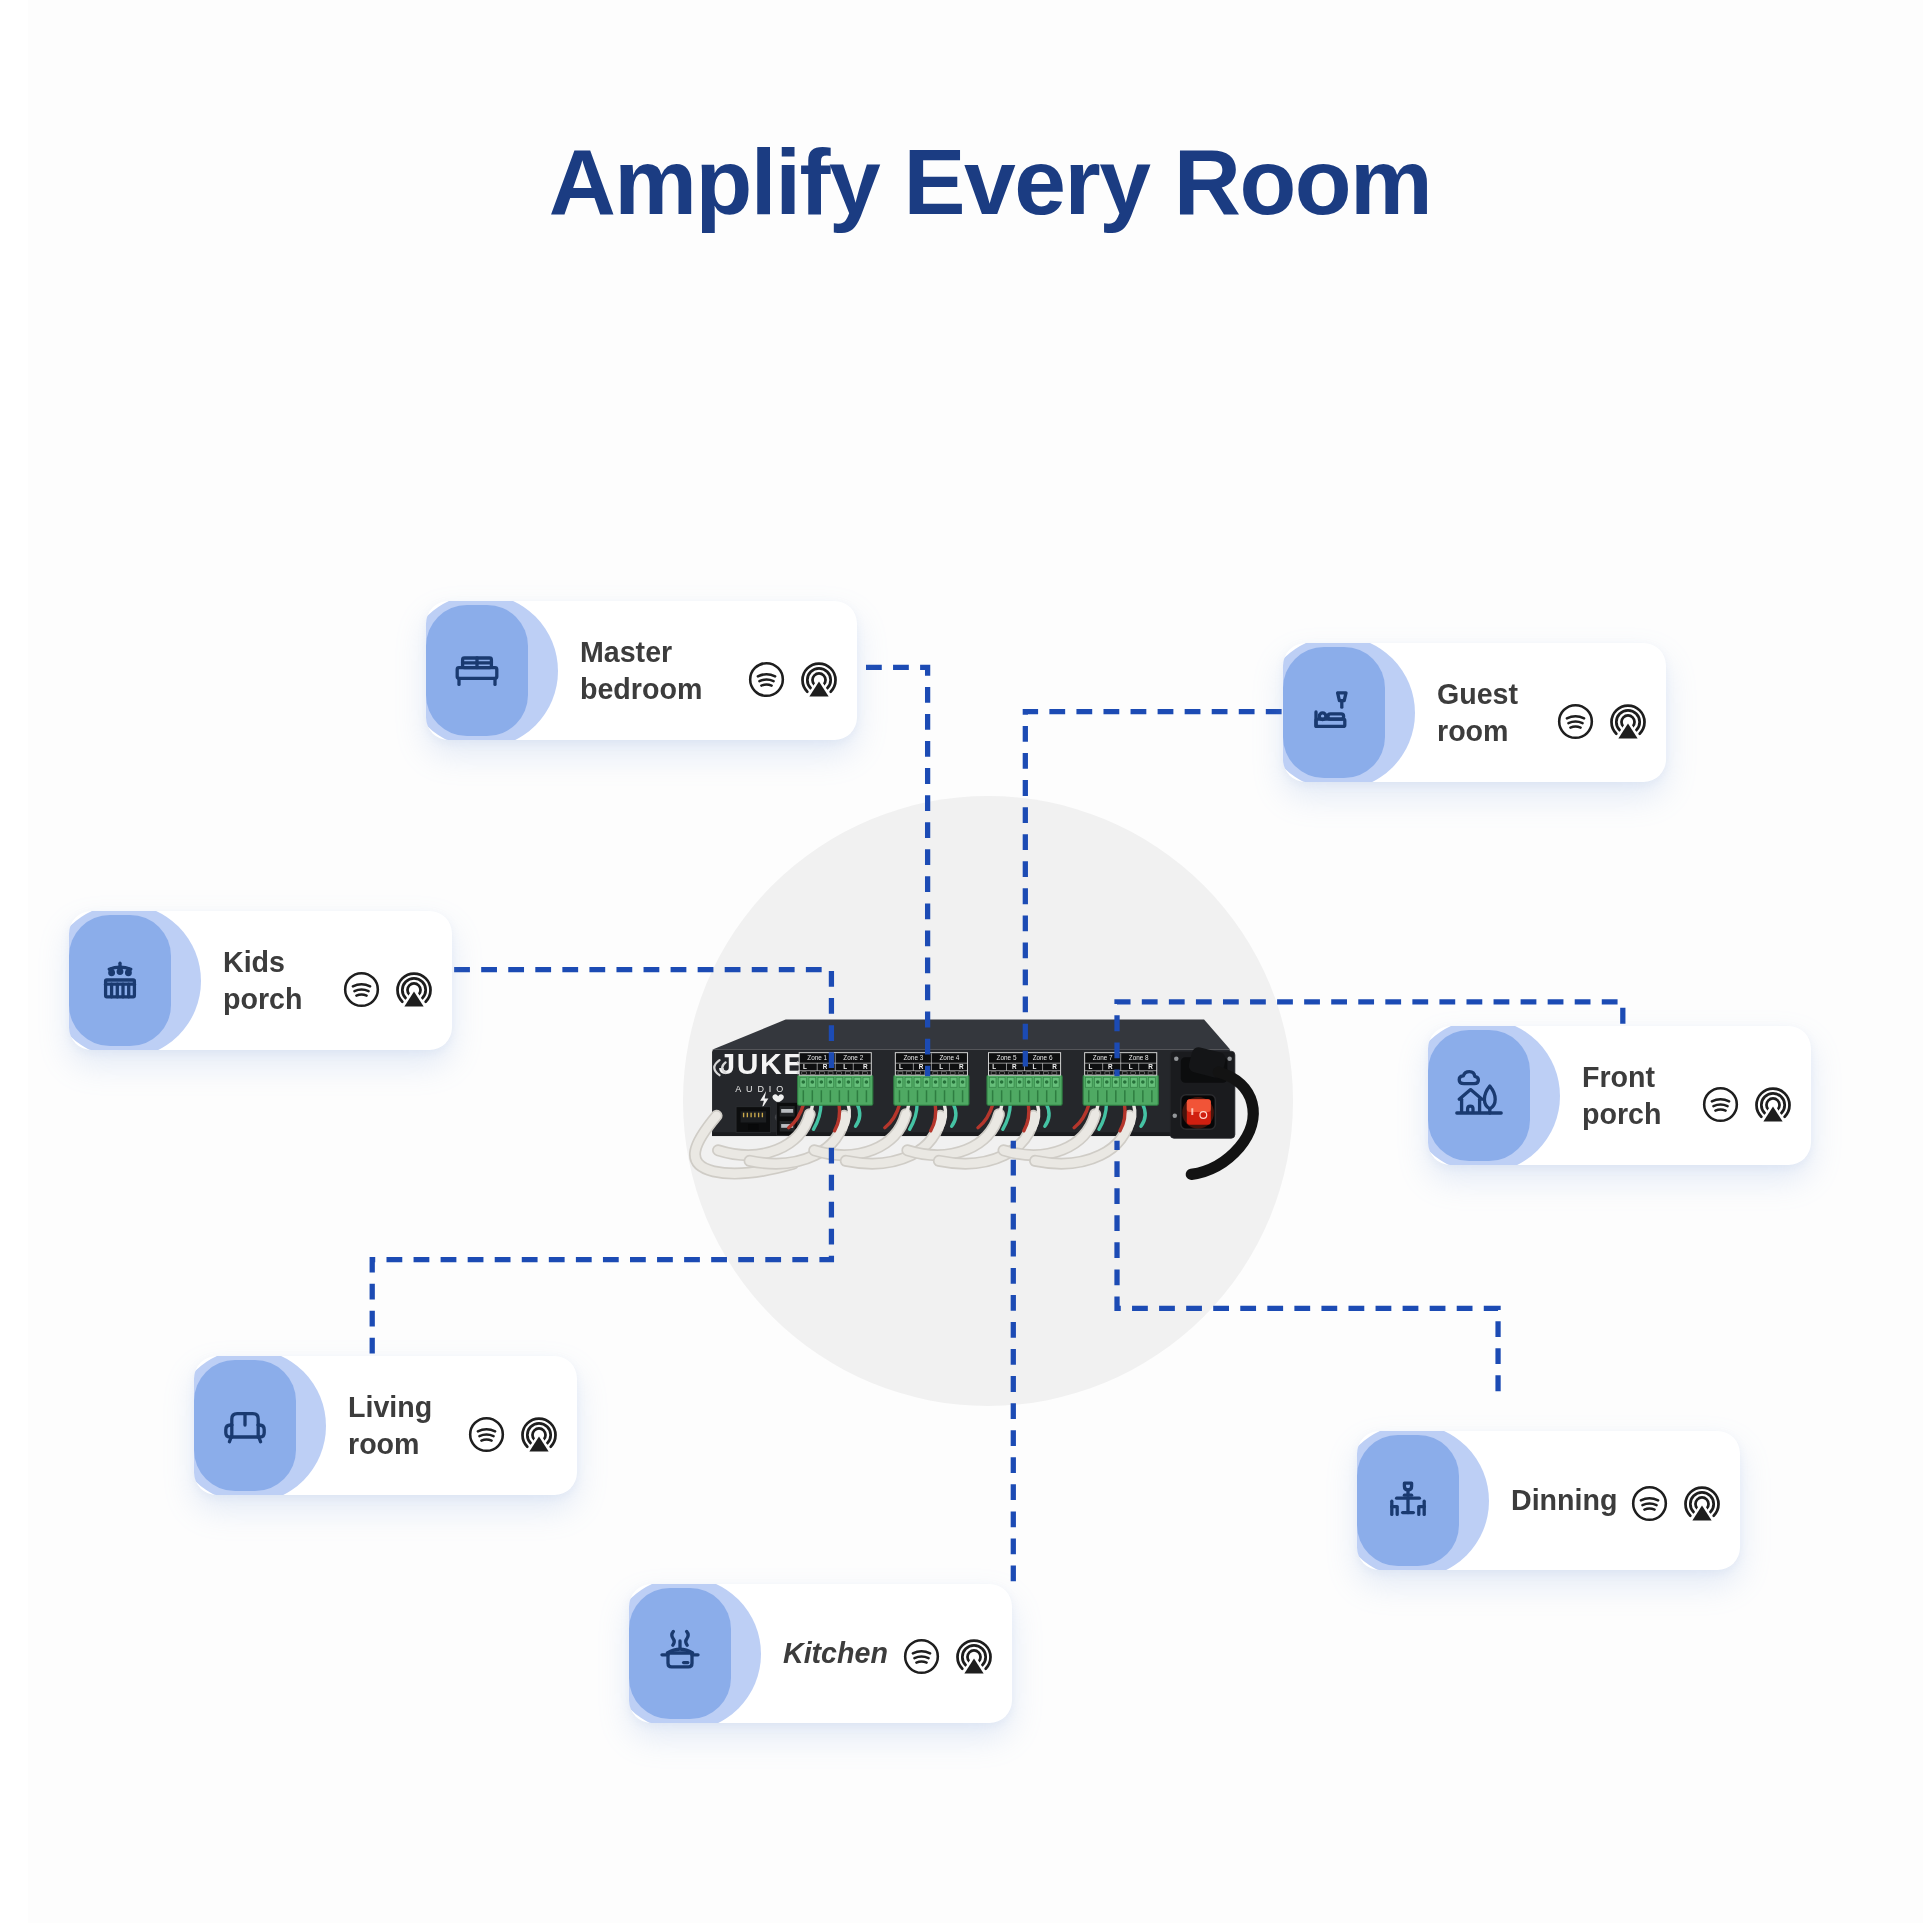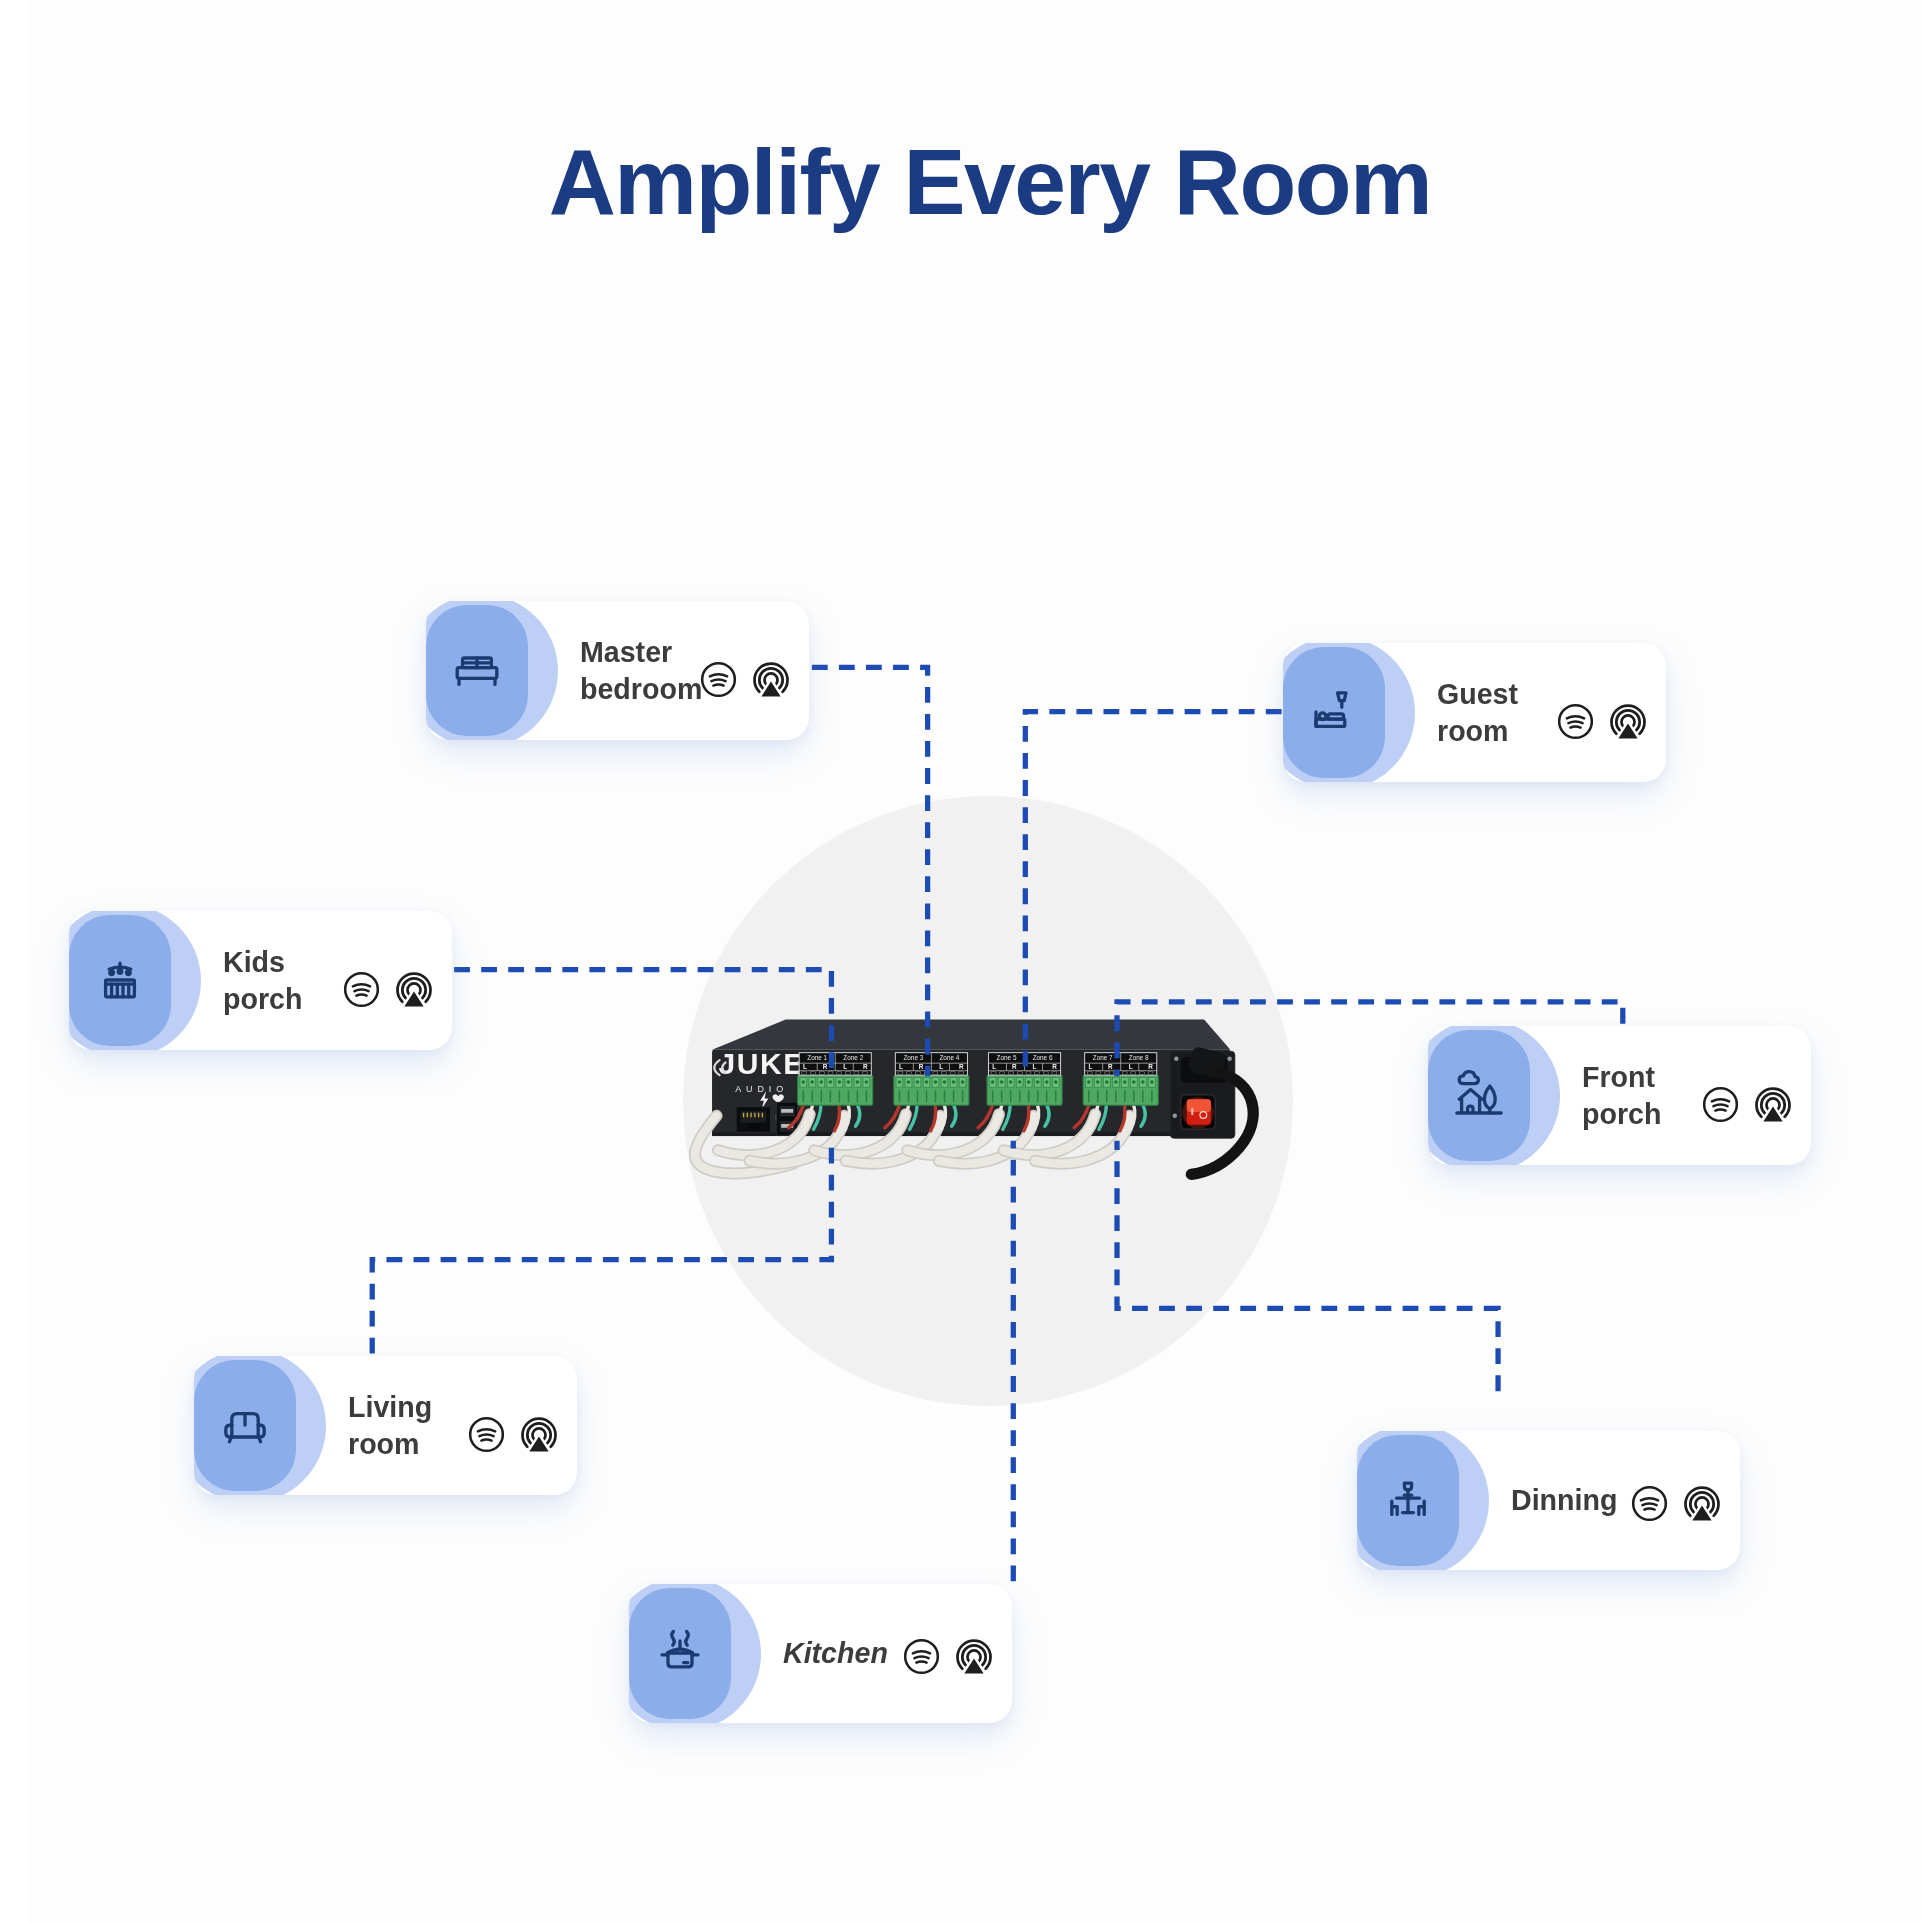--- a/index.html
+++ b/index.html
@@ -330,21 +330,21 @@
   <svg class="connectors" viewBox="0 0 2560 2560">
     <path d="M1043 888 H1197 V1432"></path>
     <path d="M1668 947 H1327 V1432"></path>
     <path d="M567 1290 H1069 V1432"></path>
     <path d="M2122 1362 V1333 H1449 V1432"></path>
     <path d="M458 1801 V1676 H1069 V1518"></path>
     <path d="M1311 2104 V1518"></path>
     <path d="M1956 1851 V1741 H1449 V1518"></path>
   </svg>
 
-  <div class="room-card" style="left:398px;top:601px;">
+  <div class="room-card" style="left:398px;top:601px;padding-left:48px;">
     <div class="badge-light"></div>
     <div class="badge-dark">
       <svg class="room-icon" viewBox="0 0 80 80" width="60" height="60">
           <use href="#sym-bed"></use>
         </svg>
     </div>
     <div class="room-label">Master bedroom</div>
     <div class="conn-icons">
       <svg width="41" height="41" viewBox="0 0 64 64">
           <use href="#sym-stream"></use>

